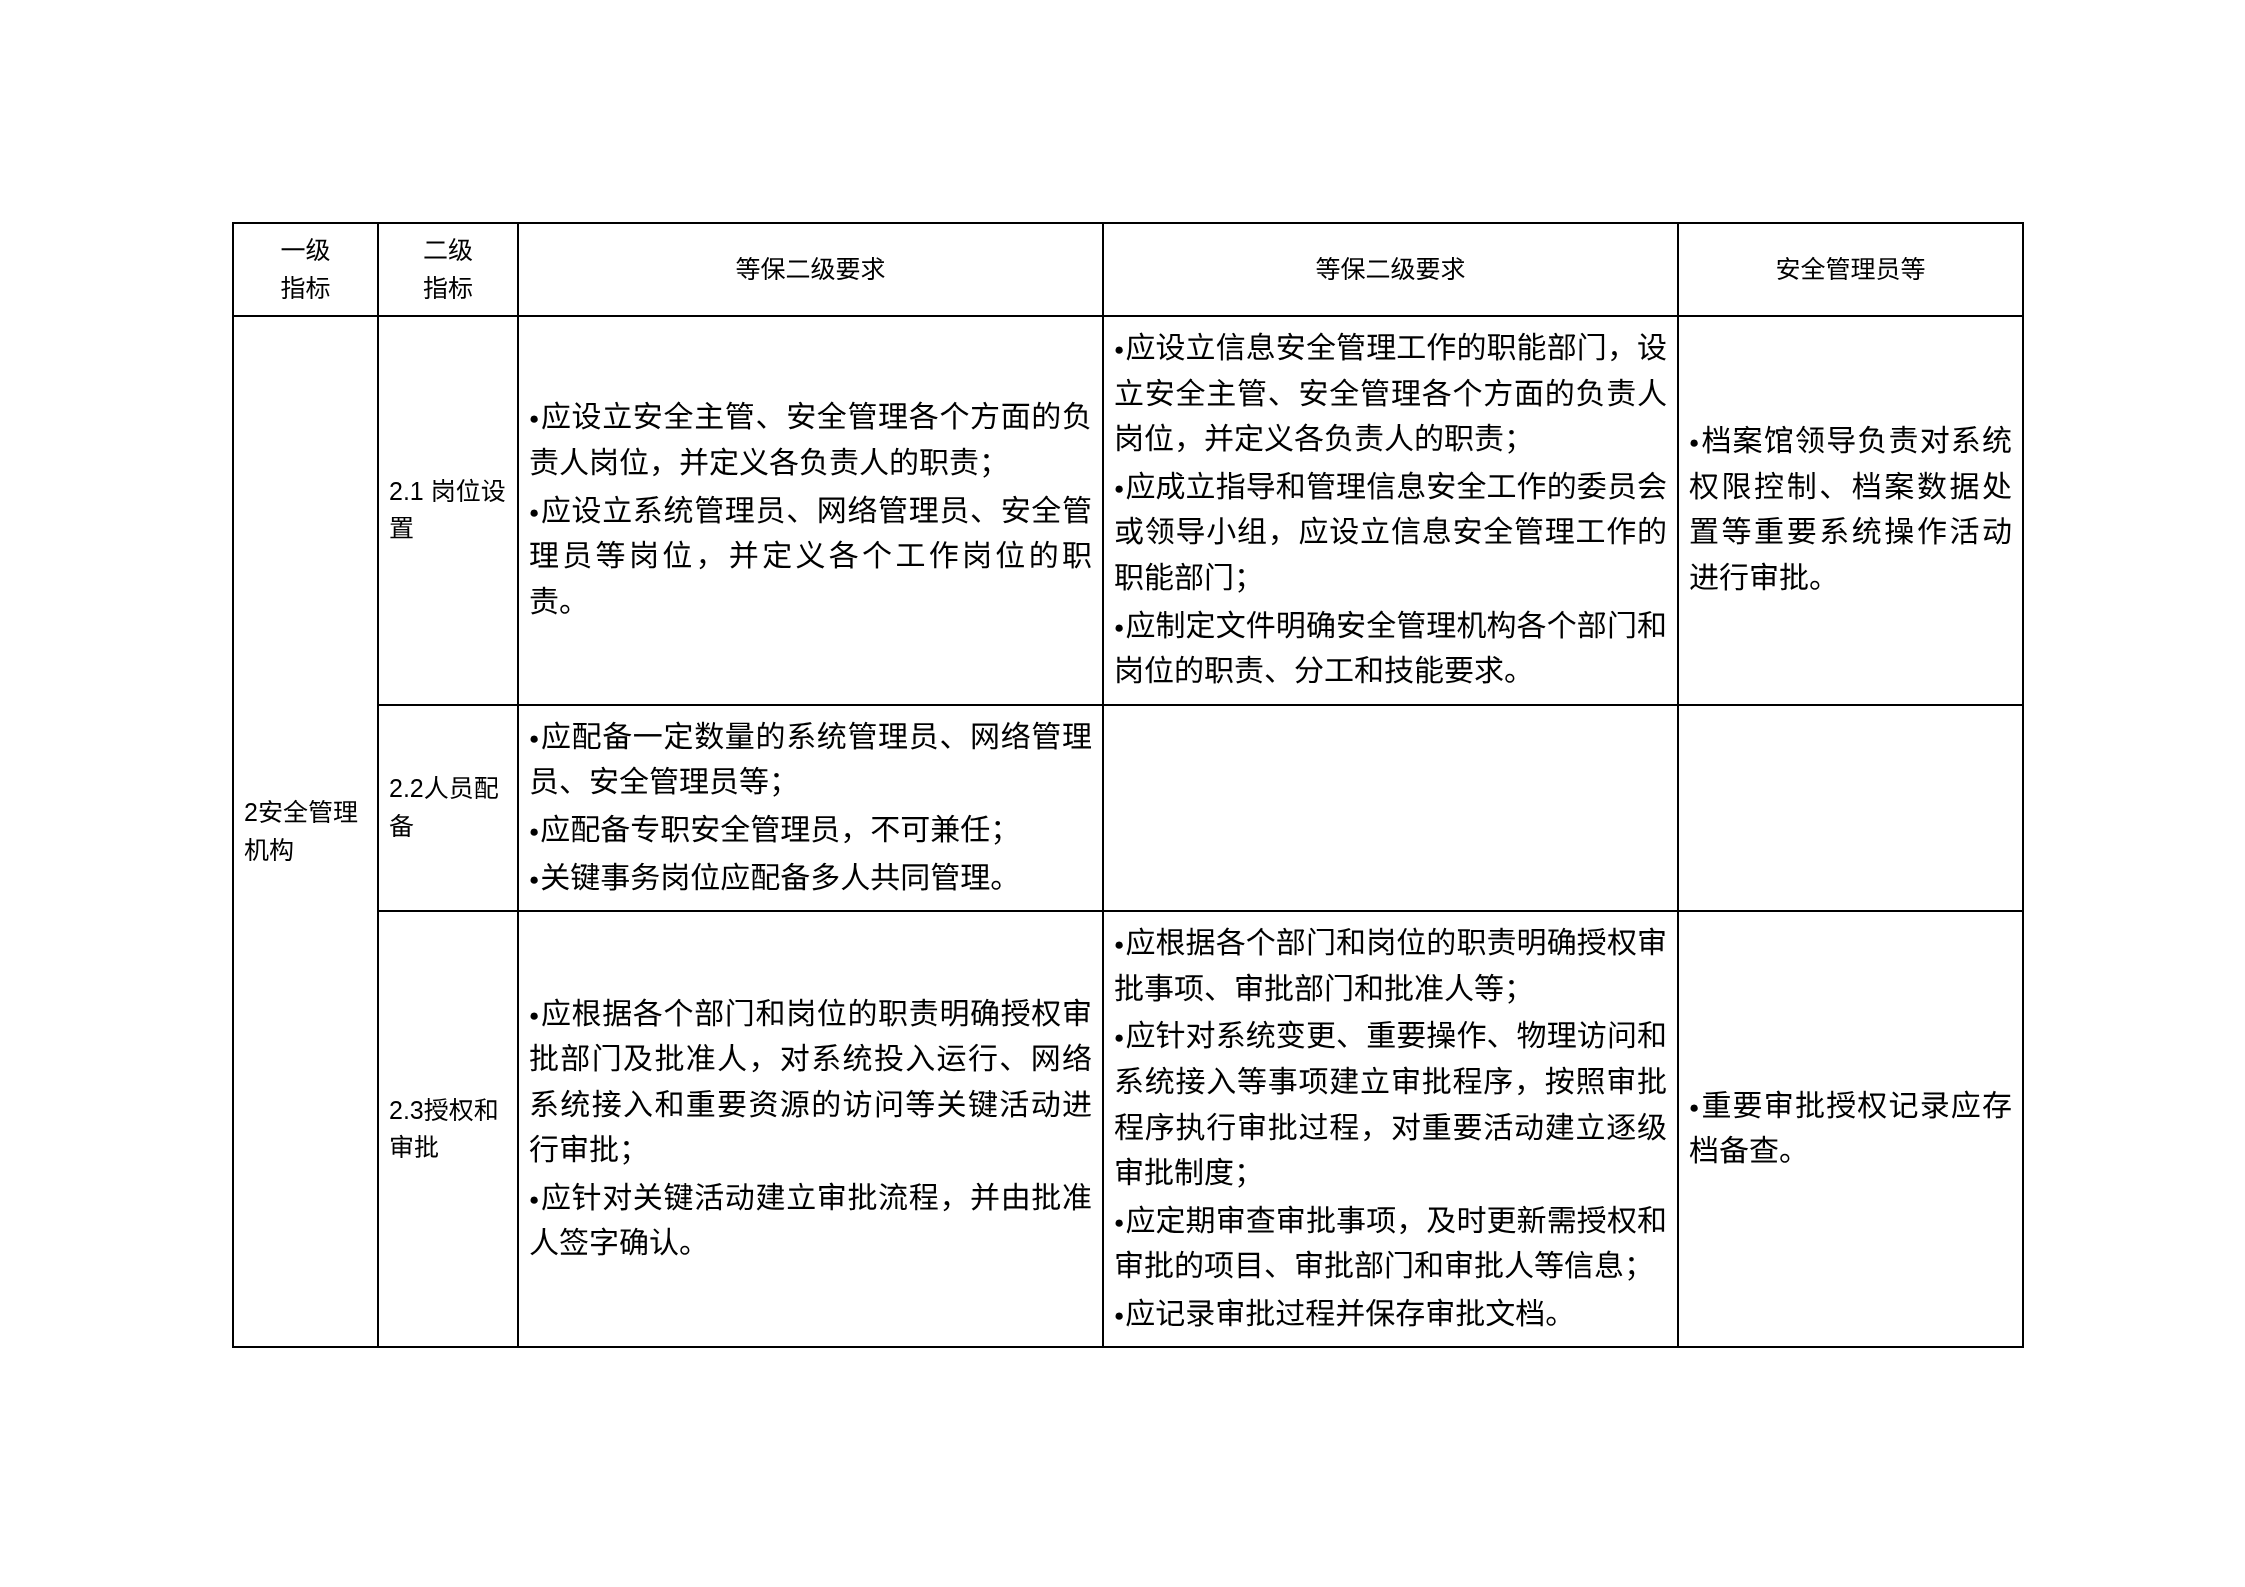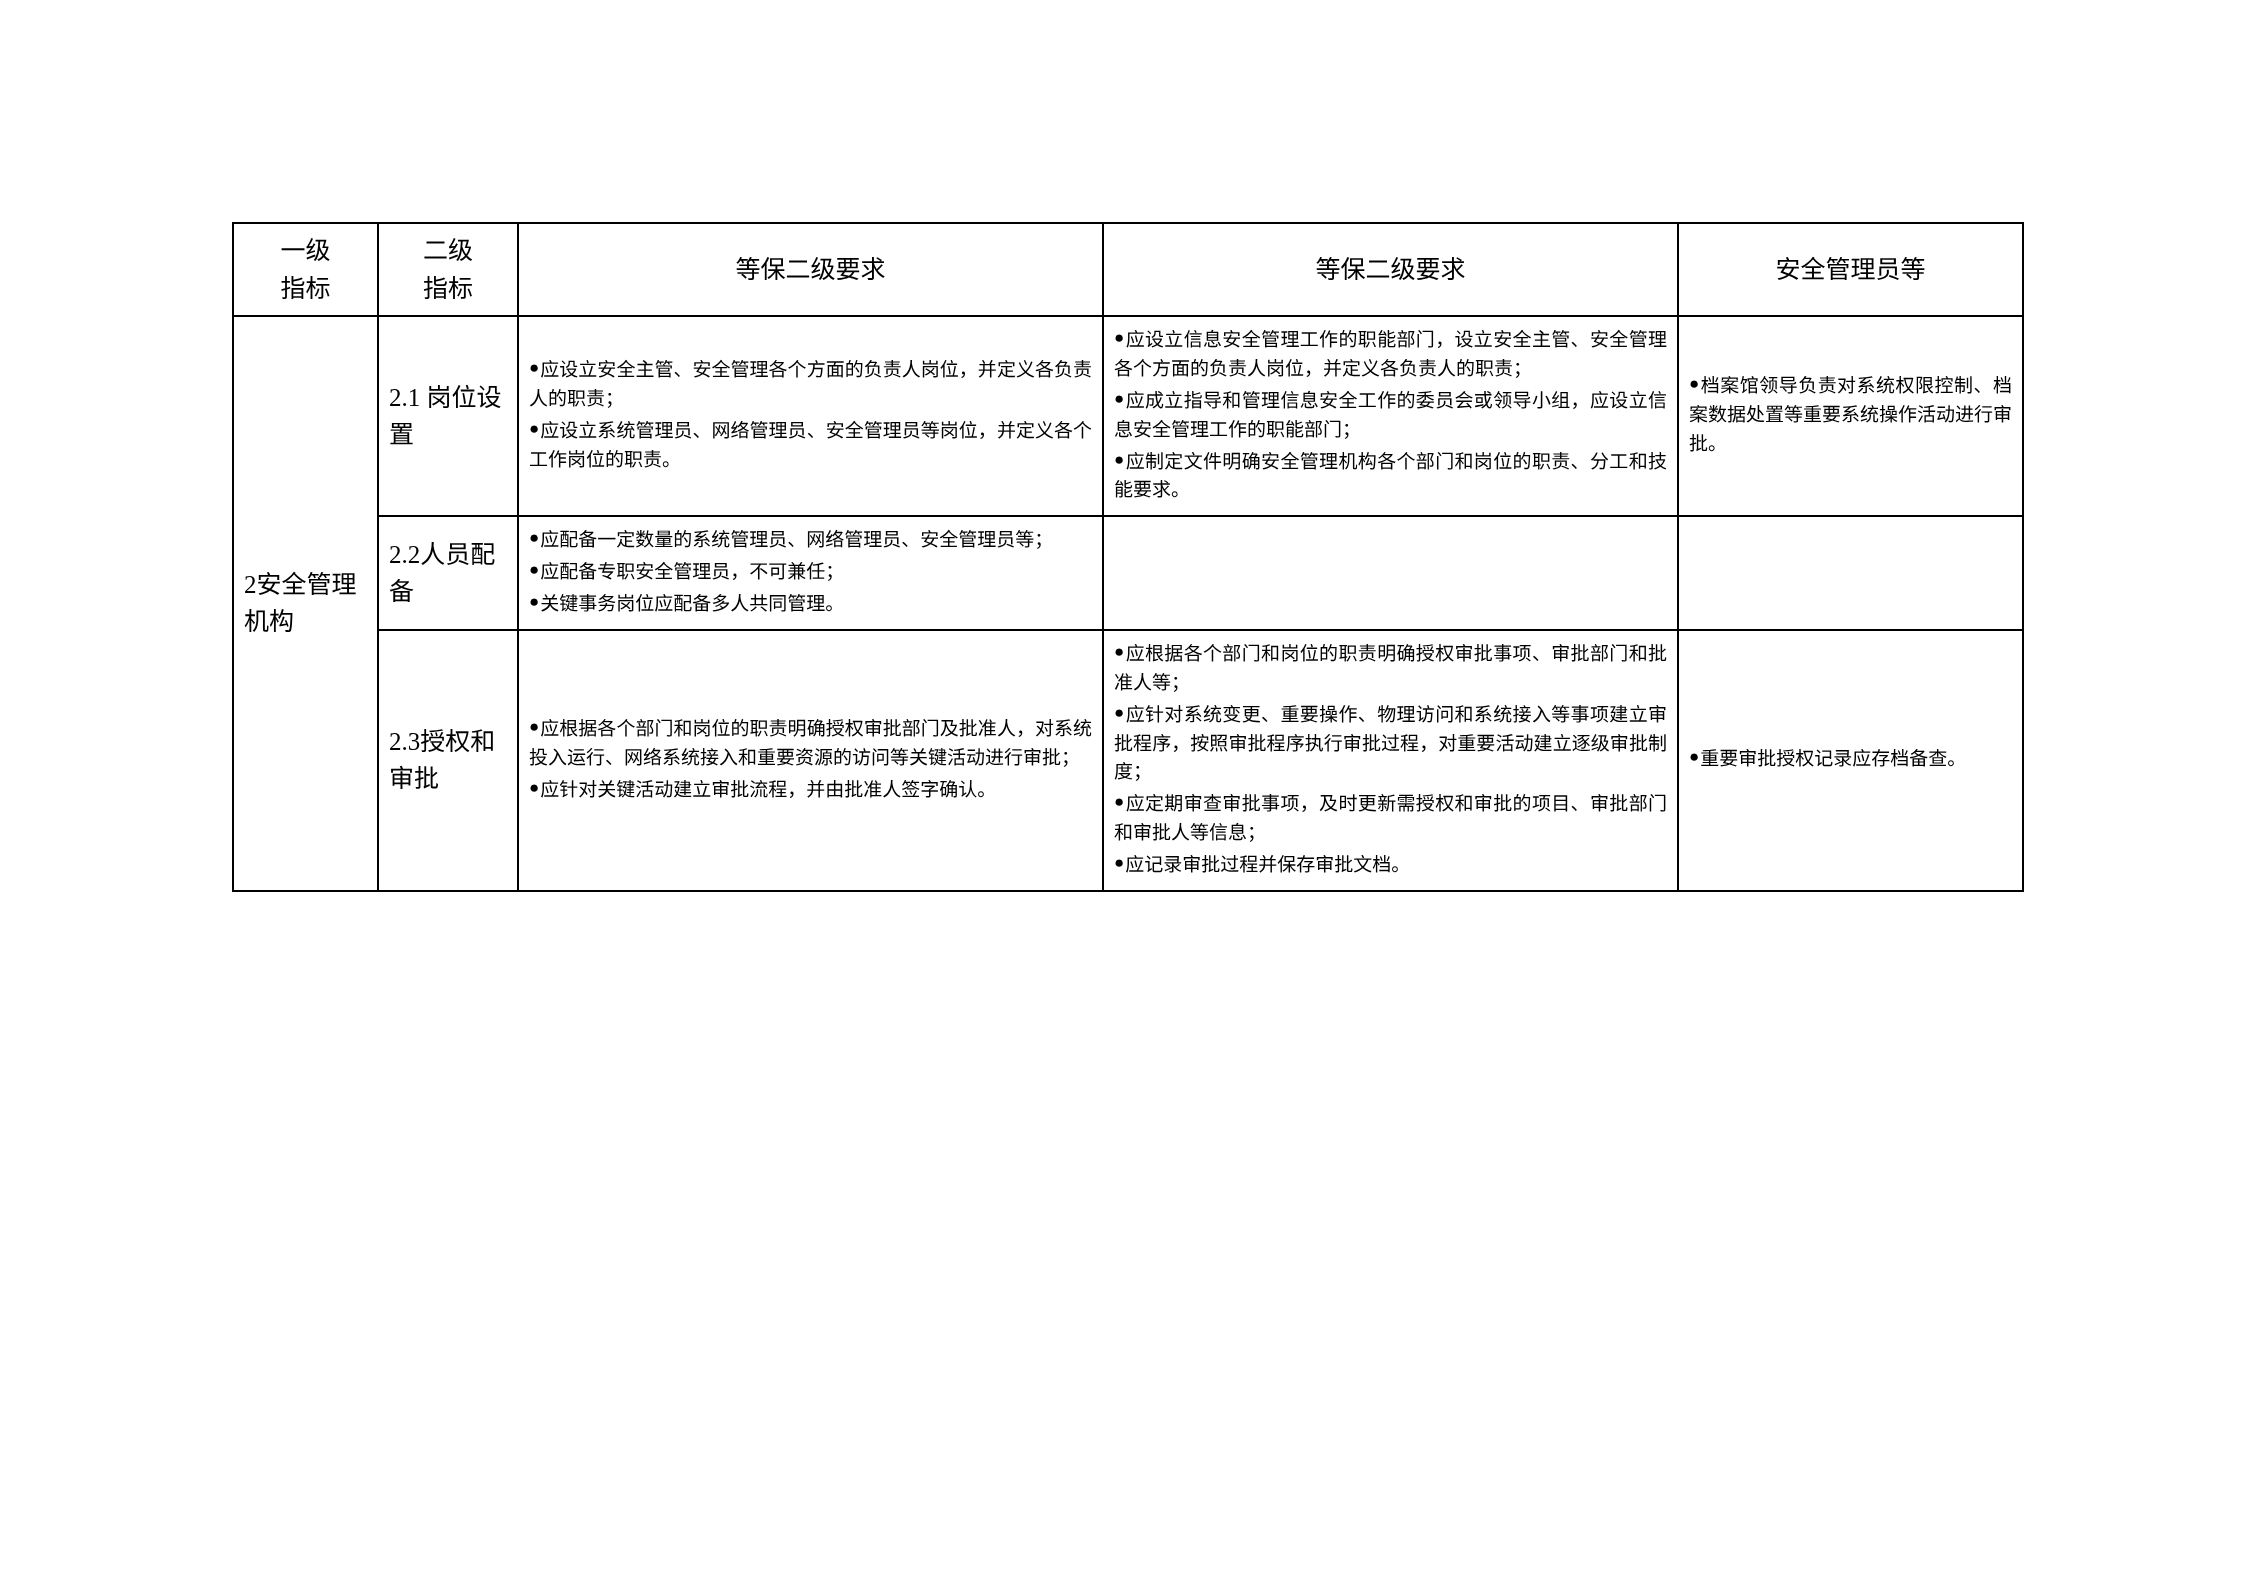--- a/index.html
+++ b/index.html
@@ -13,21 +13,20 @@
     font-family: "Liberation Sans", "DejaVu Sans", sans-serif;
     color: #000000;
     overflow: hidden;
   }
   .page {
     position: relative;
     width: 1861px;
     height: 1587px;
     box-sizing: border-box;
     padding: 222px 0 0 0;
-    font-family: Liberation Serif, serif;
   }
   table.req-table {
     border-collapse: collapse;
     margin-left: 232px;
     width: 1790px;
     table-layout: fixed;
   }
   table.req-table td, table.req-table th {
     border: 2px solid #000000;
     vertical-align: middle;
@@ -65,21 +64,21 @@
     margin-top: 12px;
   }
   .bullets {
     margin: 0;
     padding: 0;
     list-style: none;
   }
   .bullets li {
     text-align: justify;
     text-justify: inter-ideograph;
-    font-size: 19px;
+    font-size: 30px;
     line-height: 1.52;
     margin: 0 0 2px 0;
     text-indent: 0;
   }
   .bullets li::before {
     content: "●";
     font-size: 17px;
     vertical-align: 3px;
     margin-right: 1px;
   }

